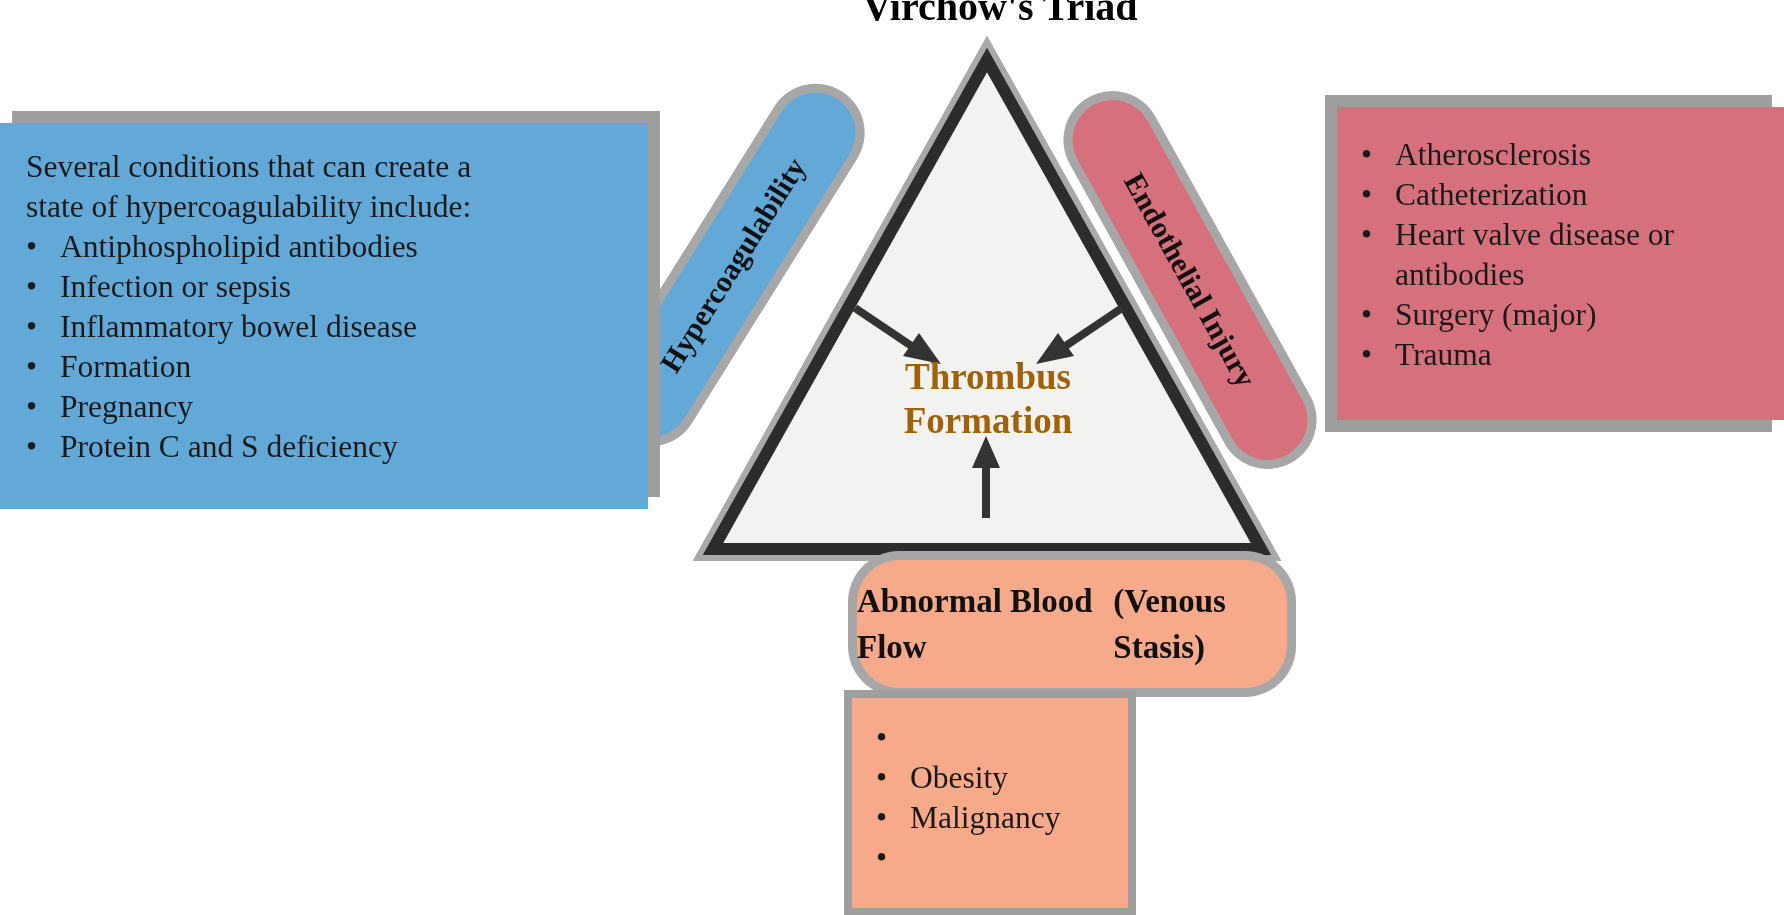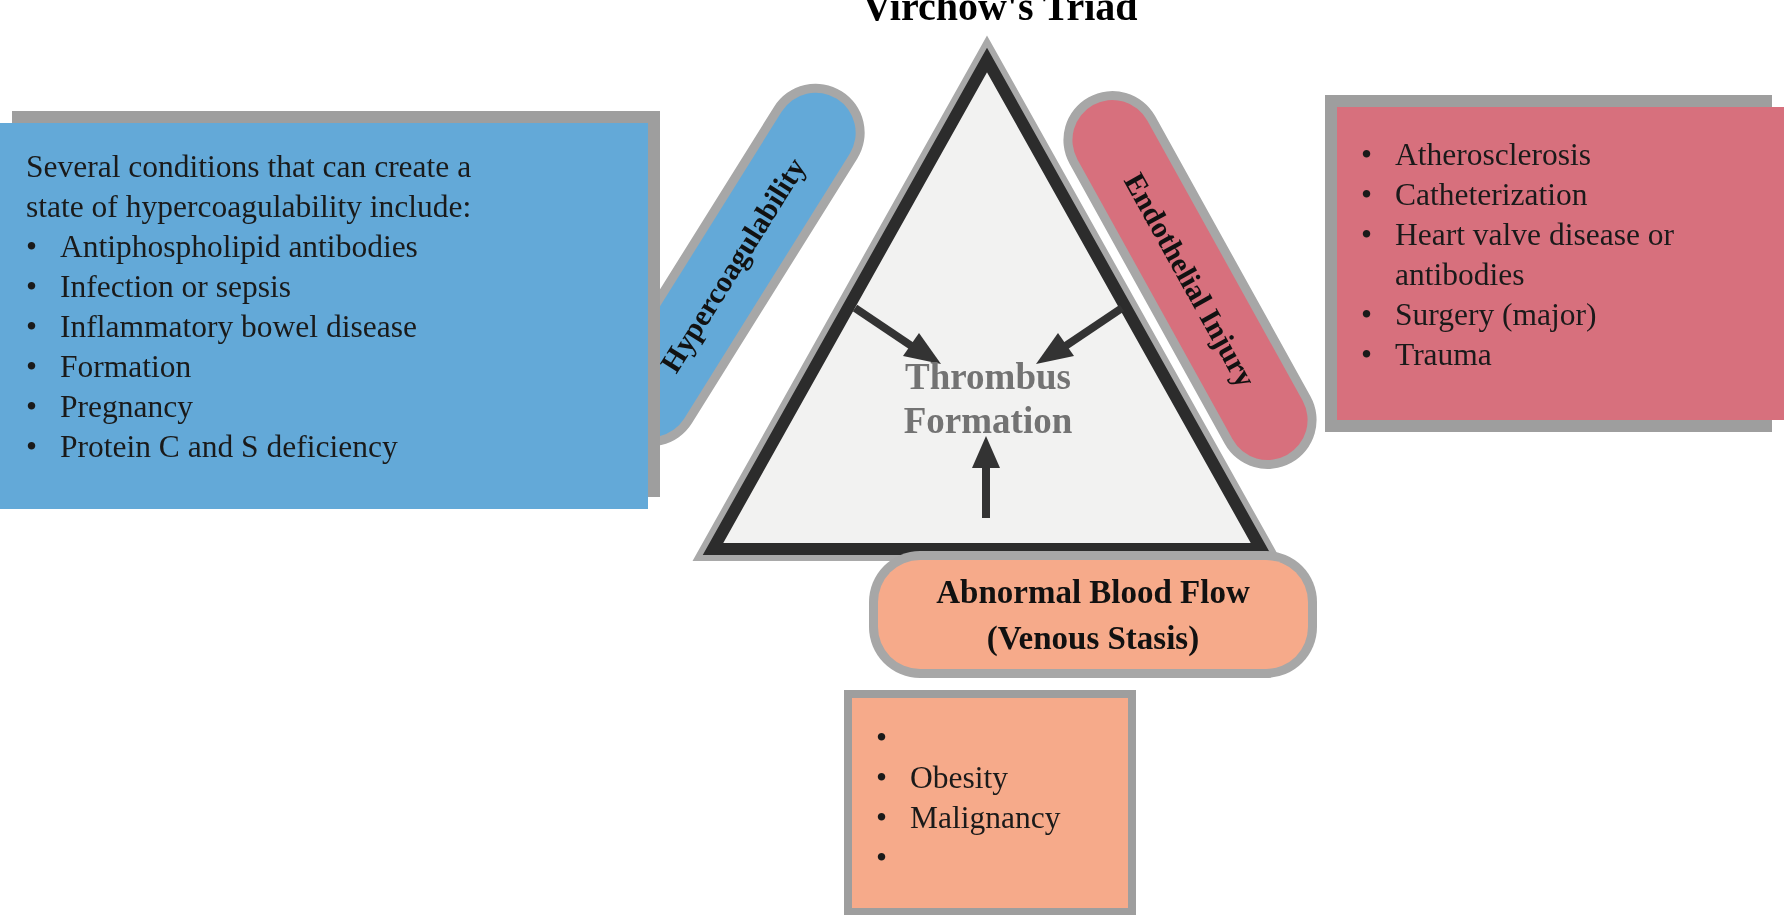--- a/index.html
+++ b/index.html
@@ -8,31 +8,31 @@
     font-family:Liberation Serif, serif;color:#1a1a1a;
   }
   
   .title-clip{position:absolute;left:700px;top:0;width:600px;height:30px;overflow:hidden;}
   .title-text{position:absolute;left:0;top:-17px;width:600px;text-align:center;
     font-size:40px;font-weight:bold;color:#000;}
   
   #tri-svg{position:absolute;left:0;top:0;}
   
   .center-label{position:absolute;left:858px;top:355px;width:260px;text-align:center;
-    font-weight:bold;font-size:37px;line-height:44px;color:#737373;}
+    font-weight:bold;font-size:37px;line-height:44px;color:#a16207;}
   
   .pill{position:absolute;display:flex;align-items:center;justify-content:center;
     border-radius:42px;box-shadow:0 0 0 9px #a7a7a7;
     font-weight:bold;font-size:30px;color:#111;}
   .pill-blue{left:537px;top:225px;width:392px;height:80px;background:#63a9d8;
     transform:rotate(-58deg);}
   .pill-red{left:990px;top:240px;width:400px;height:80px;background:#d7707d;
     transform:rotate(61deg);}
-  .pill-orange{left:878px;top:560px;width:430px;height:109px;background:#f6aa8a;
-    flex-direction:column;font-size:33px;line-height:46px;transform:none;}
+  .pill-orange{left:857px;top:560px;width:430px;height:128px;background:#f6aa8a;
+    flex-direction:row;font-size:33px;line-height:46px;transform:none;}
   
   .info-box{position:absolute;box-sizing:border-box;font-size:31.5px;line-height:40px;}
   .box-blue{left:0;top:112px;width:648px;height:386px;background:#63a9d8;
     box-shadow:12px -12px 0 0 #9e9e9e;padding:24px 26px;margin-top:11px;}
   .box-red{left:1337px;top:107px;width:447px;height:313px;background:#d7707d;
     box-shadow:-12px -12px 0 0 #9e9e9e,-12px 12px 0 0 #9e9e9e;padding:28px 24px;}
   .box-orange{left:852px;top:698px;width:276px;height:210px;background:#f6aa8a;
     box-shadow:0 0 0 8px #9e9e9e;padding:20px 24px;}
   .intro-line{white-space:nowrap;}
   ul.blist{list-style:none;margin:0;padding:0;}

